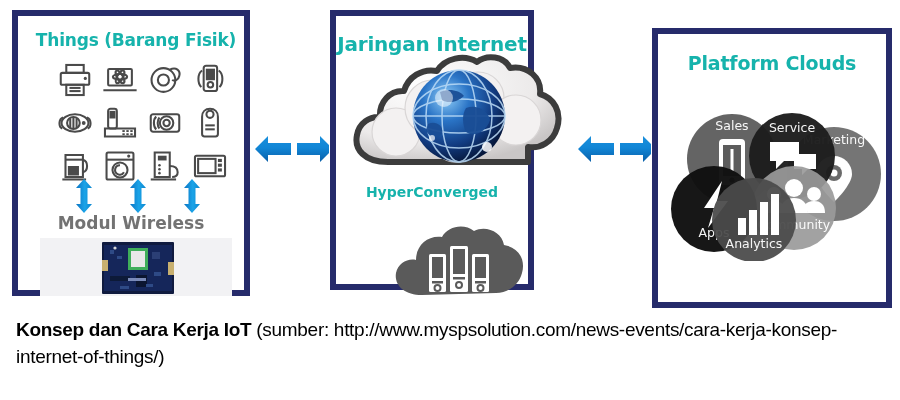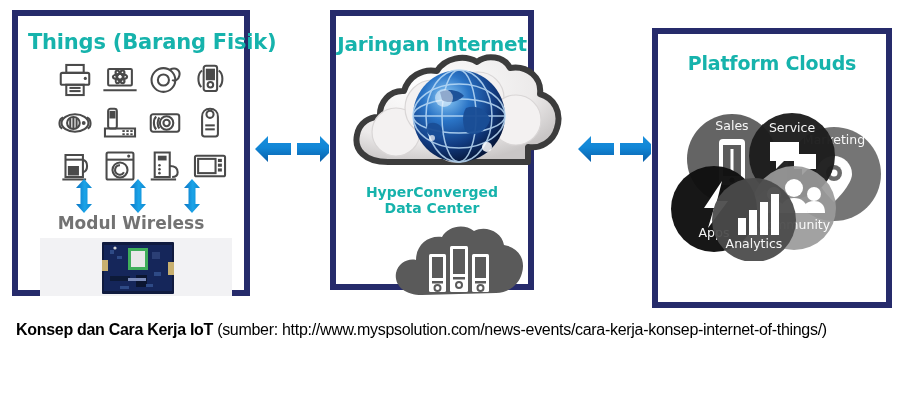--- a/index.html
+++ b/index.html
@@ -36,21 +36,21 @@
   .panel-title {
     position: absolute;
     left: 0; right: 0;
     text-align: center;
     color: #16b3ac;
     font-weight: bold;
     letter-spacing: -0.2px;
     font-family: "DejaVu Sans", sans-serif;
     white-space: nowrap;
   }
-  #title-things  { top: 14px; font-size: 21px; padding-left: 10px; }
+  #title-things  { top: 14px; font-size: 17px; padding-left: 10px; }
   #title-network { top: 16px; font-size: 20px; }
   #title-clouds  { top: 18px; font-size: 19px; }
 
   
   .icon-grid {
     position: absolute;
     left: 34px;
     top: 42px;
     width: 180px;
     display: grid;
@@ -132,21 +132,21 @@
   
   .clouds-svg { position: absolute; left: 8px; top: 62px; width: 224px; height: 165px; }
 
   
   .caption {
     position: absolute;
     left: 16px;
     top: 316px;
     width: 862px;
     font-family: "Liberation Sans", sans-serif;
-    font-size: 16px;
+    font-size: 19px;
     line-height: 27px;
     color: #000000;
     letter-spacing: -0.3px;
   }
   .caption b { font-weight: bold; }
 </style>
 </head>
 <body>
 
 <div class="panel" id="panel-things">
@@ -398,21 +398,20 @@
       <path d="M118 58 C128 54 140 60 142 70 C138 82 126 88 118 82 C114 74 114 64 118 58 Z"></path>
       <path d="M80 74 C88 70 96 76 94 84 C88 90 80 86 78 80 Z"></path>
     </g>
     <circle cx="96" cy="48" r="9" fill="#ffffff" opacity="0.5"></circle>
     <circle cx="139" cy="97" r="5" fill="#ffffff" opacity="0.85"></circle>
     <circle cx="84" cy="88" r="3" fill="#ffffff" opacity="0.7"></circle>
   </svg>
 
   <div class="hc-label" id="hc-label">
     <div>HyperConverged</div>
-    <div>Data Center</div>
   </div>
 
   <svg class="dc-cloud" viewBox="0 0 134 78">
     <path d="M30 74 C12 74 2 64 4 52 C6 42 16 37 24 39 C24 24 36 14 50 16 C56 5 72 2 82 10 C94 4 110 11 112 24 C126 26 134 38 130 52 C127 64 116 72 104 72 Z" fill="#5a5a5a"></path>
     <g fill="#ffffff">
       <rect x="37" y="33" width="17" height="38" rx="1.5"></rect>
       <rect x="58" y="25" width="18" height="46" rx="1.5"></rect>
       <rect x="80" y="33" width="17" height="38" rx="1.5"></rect>
     </g>
     <g fill="#5a5a5a">

